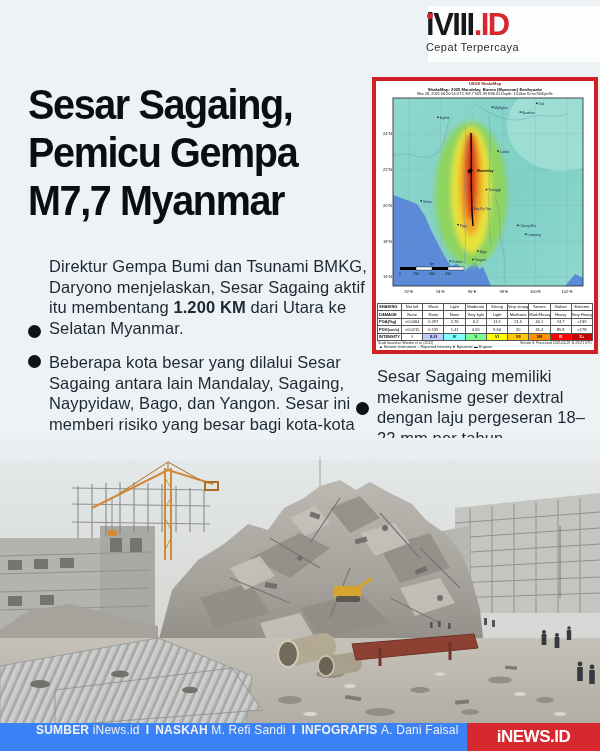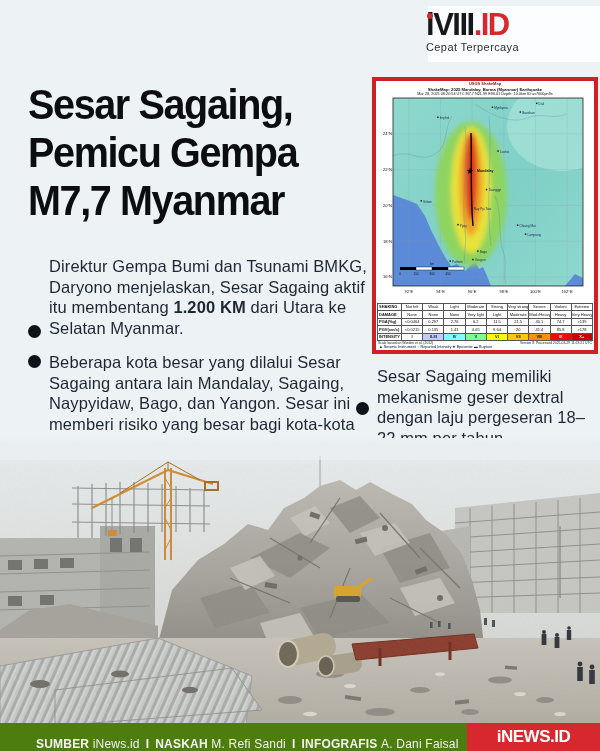--- a/index.html
+++ b/index.html
@@ -42,21 +42,21 @@
   .m-legend{font-size:3.8px;color:#111;line-height:5px;padding-left:2px;}
   .city{font-size:3.2px;fill:#1a2a55;}
   .tick{font-size:4px;fill:#111;}
   .epi{font-size:3.6px;font-weight:bold;fill:#111;}
   .sc{font-size:3px;fill:#111;}
 
   
   .photo{position:absolute;left:0;top:438px;width:600px;height:286px;}
 
   
-  .footer{position:absolute;left:0;top:723px;width:600px;height:28px;background:#4d7c0f;display:flex;align-items:flex-end;}
+  .footer{position:absolute;left:0;top:723px;width:600px;height:28px;background:#3b82f6;display:flex;align-items:flex-start;}
   .credits{padding-left:36px;font-size:12px;color:#f2f2f2;letter-spacing:.2px;white-space:nowrap;}
   .credits b{font-weight:bold;}
   .credits .sep{margin:0 6px;font-weight:bold;}
   .footer-logo{position:absolute;right:0;top:0;width:133px;height:28px;background:#d7282f;color:#fff;
                display:flex;align-items:center;justify-content:center;font-weight:800;font-size:17px;letter-spacing:-.5px;}
 </style>
 </head>
 <body>
 
 <div class="logo-bg"></div>

